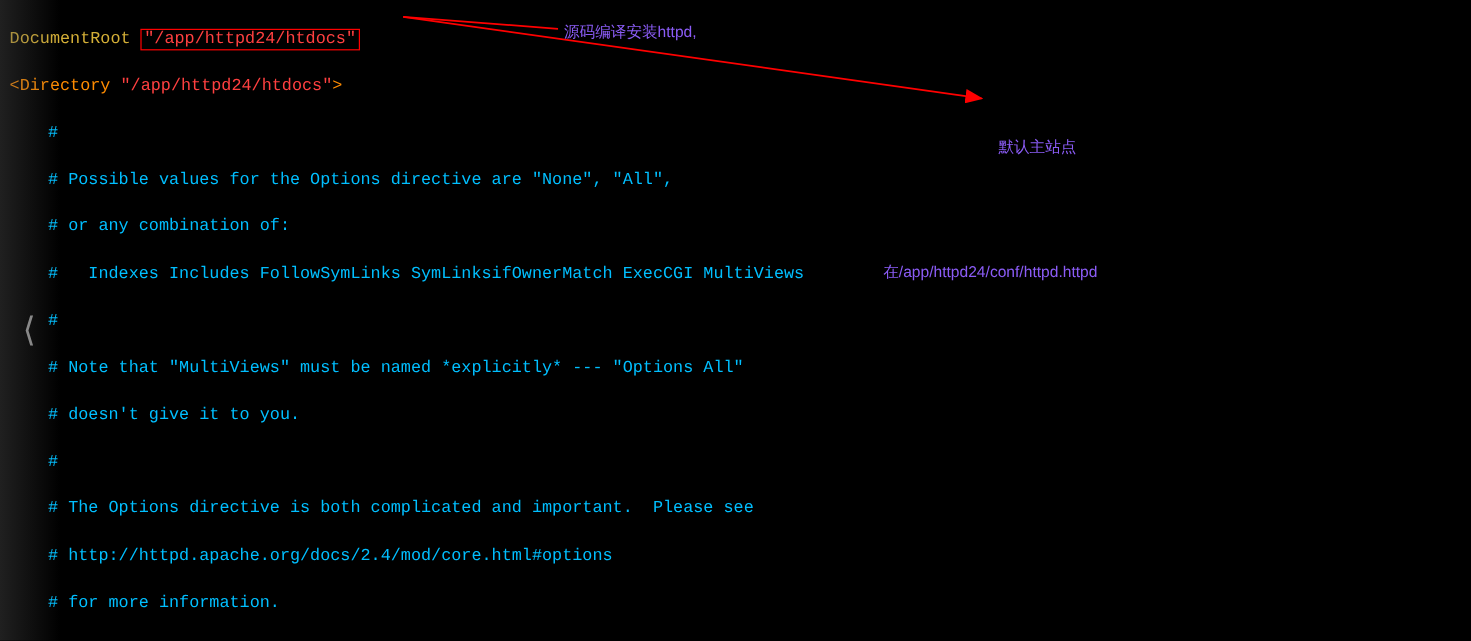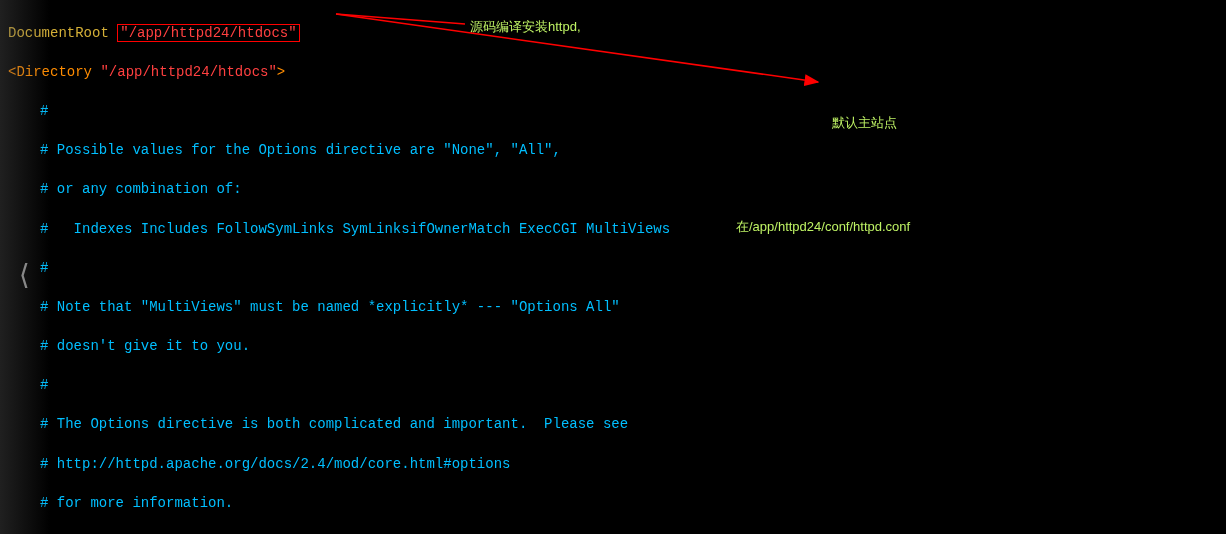--- a/index.html
+++ b/index.html
@@ -24,21 +24,21 @@
     .c-orange { color: #ff8c00; }
     .c-red { color: #ff4040; }
     .c-cyan { color: #00bfff; }
     .highlight-box {
       border: 1px solid #ff0000;
       padding: 0 2px;
       display: inline;
     }
     .annotation {
       position: absolute;
-      color: #bef264;
+      color: #8b5cf6;
       font-family: 'SimSun', 'Microsoft YaHei', sans-serif;
       font-size: 13px;
     }
     .arrow-svg {
       position: absolute;
       pointer-events: none;
     }
     .line { display: block; }
     .gutter-cursor {
       position: absolute;
@@ -90,21 +90,21 @@
 
 
 
 </div>
 
 <div class="left-fade"></div>
 <div class="gutter-cursor">⟨</div>
 
 <div class="annotation" style="left:470px; top:18px;">源码编译安装httpd,</div>
 <div class="annotation" style="left:832px; top:78px;margin-top:36px;">默认主站点</div>
-<div class="annotation" style="left:736px; top:218px;">在/app/httpd24/conf/httpd.conf</div>
+<div class="annotation" style="left:736px; top:218px;">在/app/httpd24/conf/httpd.httpd</div>
 
 <svg class="arrow-svg" style="left:0; top:0;" width="1226" height="534">
   <defs>
     <marker id="arrowhead" markerWidth="10" markerHeight="8" refX="9" refY="4" orient="auto">
       <polygon points="0 0, 10 4, 0 8" fill="#ff0000"></polygon>
     </marker>
   </defs>
   <line x1="336" y1="14" x2="465" y2="24" stroke="#ff0000" stroke-width="1.5"></line>
   <line x1="336" y1="14" x2="818" y2="82" stroke="#ff0000" stroke-width="1.5" marker-end="url(#arrowhead)"></line>
 </svg>

